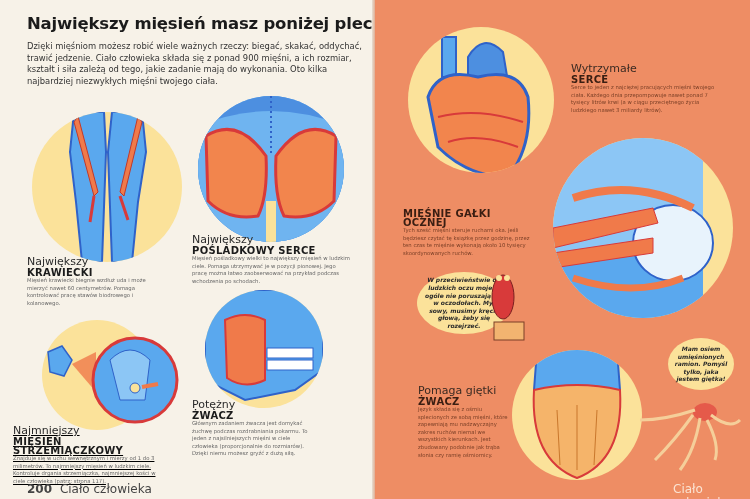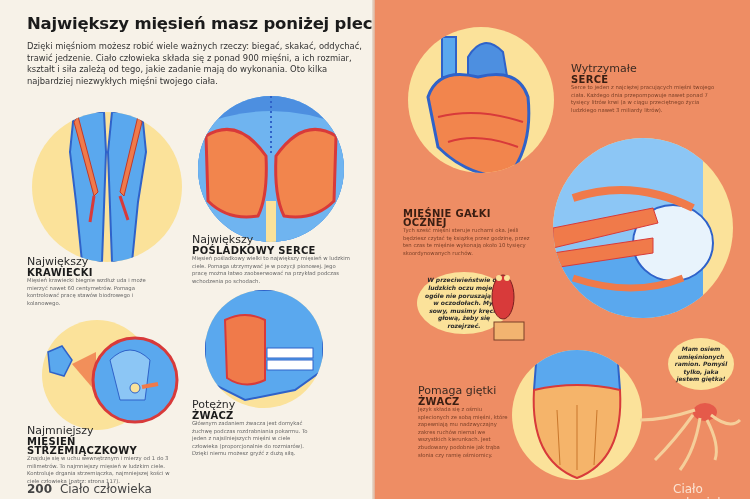--- a/index.html
+++ b/index.html
@@ -63,21 +63,21 @@
 
   <div class="circle yellow" style="left:42px;top:320px;width:110px;height:110px;"></div>
   <svg width="375" height="499" style="pointer-events:none;">
     <path d="M48 352 L62 346 L72 360 L64 376 L50 372 Z" fill="#5aa8ee" stroke="#2f62c9" stroke-width="1.5"></path>
     <path d="M72 364 L96 352 L96 392 Z" fill="#f07a4a" opacity="0.8"></path>
     <circle cx="135" cy="380" r="42" fill="#5aa8ee" stroke="#d83a3a" stroke-width="3"></circle>
     <path d="M110 360 Q130 340 150 360 L145 400 L120 400 Z" fill="#8cc6f5" stroke="#2f62c9" stroke-width="1"></path>
     <circle cx="135" cy="388" r="5" fill="#fbe29a" stroke="#2f62c9"></circle>
     <path d="M142 387 L158 384" stroke="#f07a4a" stroke-width="4"></path>
   </svg>
-  <div class="label" style="left:27px;top:425px;width:145px;">
+  <div class="label" style="left:13px;top:425px;width:145px;text-decoration:underline;">
     <div class="adj">Najmniejszy</div>
     <div class="name">MIĘSIEŃ STRZEMIĄCZKOWY</div>
     <div class="desc">Znajduje się w uchu wewnętrznym i mierzy od 1 do 3 milimetrów. To najmniejszy mięsień w ludzkim ciele. Kontroluje drgania strzemiączka, najmniejszej kości w ciele człowieka (patrz: strona 117).</div>
   </div>
 
   <div class="circle yellow" style="left:205px;top:290px;width:118px;height:118px;">
     <svg width="118" height="118" viewBox="0 0 118 118">
       <path d="M0 0 L118 0 L118 80 L90 100 L40 110 L0 90 Z" fill="#5aa8ee" stroke="#2f62c9" stroke-width="2"></path>
       <path d="M20 30 Q40 20 60 30 L60 90 Q40 100 22 88 Z" fill="#f07a4a" stroke="#d83a3a" stroke-width="2"></path>
       <rect x="62" y="58" width="46" height="10" fill="#ffffff" stroke="#2f62c9"></rect>

